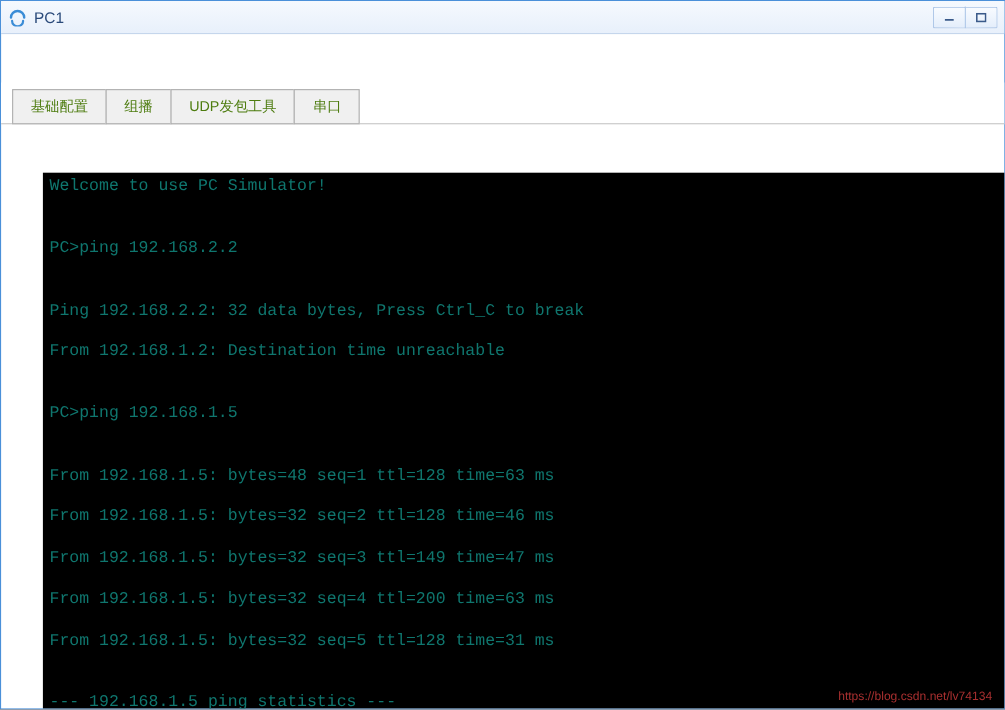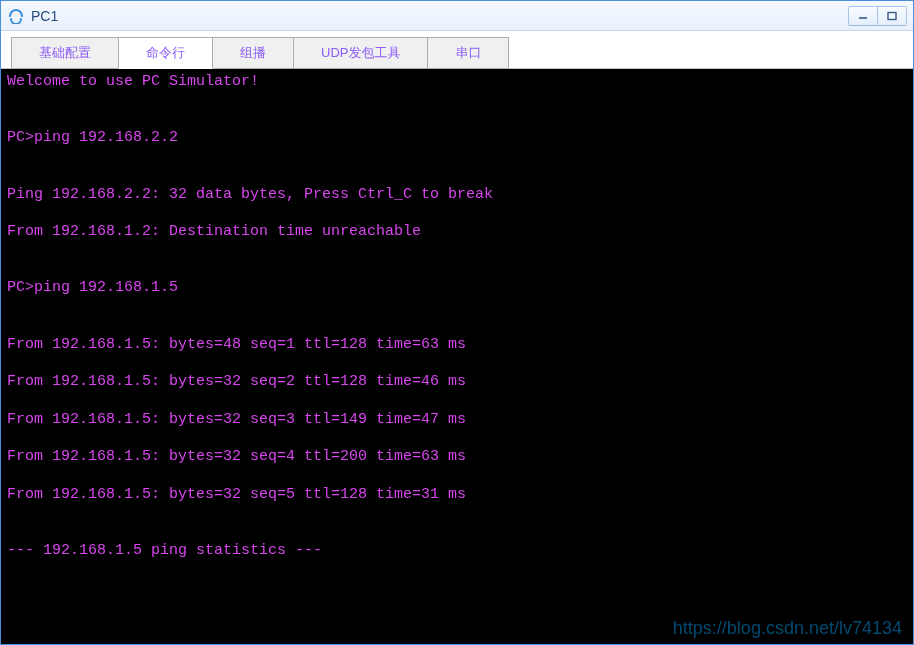--- a/index.html
+++ b/index.html
@@ -15,20 +15,21 @@
       overflow: hidden;
       position: relative;
     }
     .window {
       width: 914px;
       height: 645px;
       border: 1px solid #4a90d9;
       background: #ffffff;
       display: flex;
       flex-direction: column;
+      gap: 44px;
     }
     .titlebar {
       height: 30px;
       background: linear-gradient(to bottom, #f5f9fe 0%, #e8f0fb 100%);
       border-bottom: 1px solid #c5d6ec;
       display: flex;
       align-items: center;
       padding: 0 6px;
       position: relative;
     }
@@ -73,57 +74,58 @@
     }
     .tabbar {
       height: 38px;
       background: #ffffff;
       border-bottom: 1px solid #c5c5c5;
       display: flex;
       align-items: flex-end;
       padding: 6px 10px 0 10px;
     }
     .tab {
-      padding: 6px 27px;
+      padding: 6px 16px;
       border: 1px solid #adadad;
       background: #f0f0f0;
       font-size: 13px;
-      color: #8b5cf6;
+      color: #4d7c0f;
       margin-right: -1px;
       cursor: pointer;
       position: relative;
       top: 1px;
       white-space: nowrap;
     }
     .tab.active {
       background: #ffffff;
       border-bottom: 1px solid #ffffff;
       z-index: 1;
     }
     .terminal {
       flex: 1;
       background: #000000;
-      color: #d946ef;
+      color: #0f766e;
       font-family: "Consolas", "Courier New", monospace;
       font-size: 15px;
       padding: 4px 6px;
       line-height: 1.25;
       overflow: hidden;
       white-space: pre;
       position: relative;
+      margin-left: 38px;
     }
     .terminal-line {
       display: block;
     }
     .watermark {
       position: absolute;
       right: 12px;
       bottom: 6px;
-      color: #0369a1;
-      font-size: 18px;
+      color: #ef4444;
+      font-size: 11px;
       font-family: Arial, sans-serif;
       opacity: 0.7;
       pointer-events: none;
     }
   </style>
 </head>
 <body>
 
 <div class="window">
 
@@ -144,21 +146,20 @@
       <div class="titlebar-btn maximize-btn">
         <svg width="10" height="10" viewBox="0 0 10 10">
             <rect x="1" y="1.5" width="8" height="7" fill="none" stroke="#3a5a8a" stroke-width="1.4"></rect>
           </svg>
       </div>
     </div>
   </div>
 
   <div class="tabbar">
     <div class="tab">基础配置</div>
-    <div class="tab active">命令行</div>
     <div class="tab">组播</div>
     <div class="tab">UDP发包工具</div>
     <div class="tab">串口</div>
   </div>
 
   <div class="terminal"><span class="terminal-line">Welcome to use PC Simulator!</span>
 <span class="terminal-line"></span>
 <span class="terminal-line">PC&gt;ping 192.168.2.2</span>
 <span class="terminal-line"></span>
 <span class="terminal-line">Ping 192.168.2.2: 32 data bytes, Press Ctrl_C to break</span>

